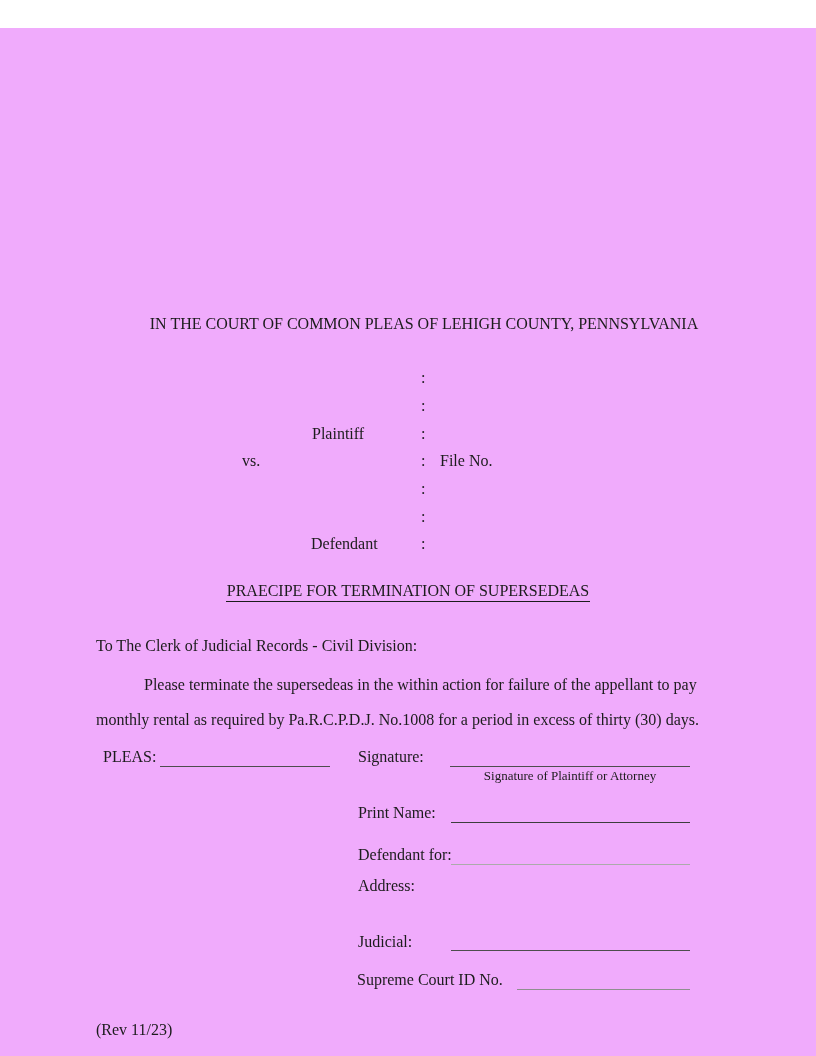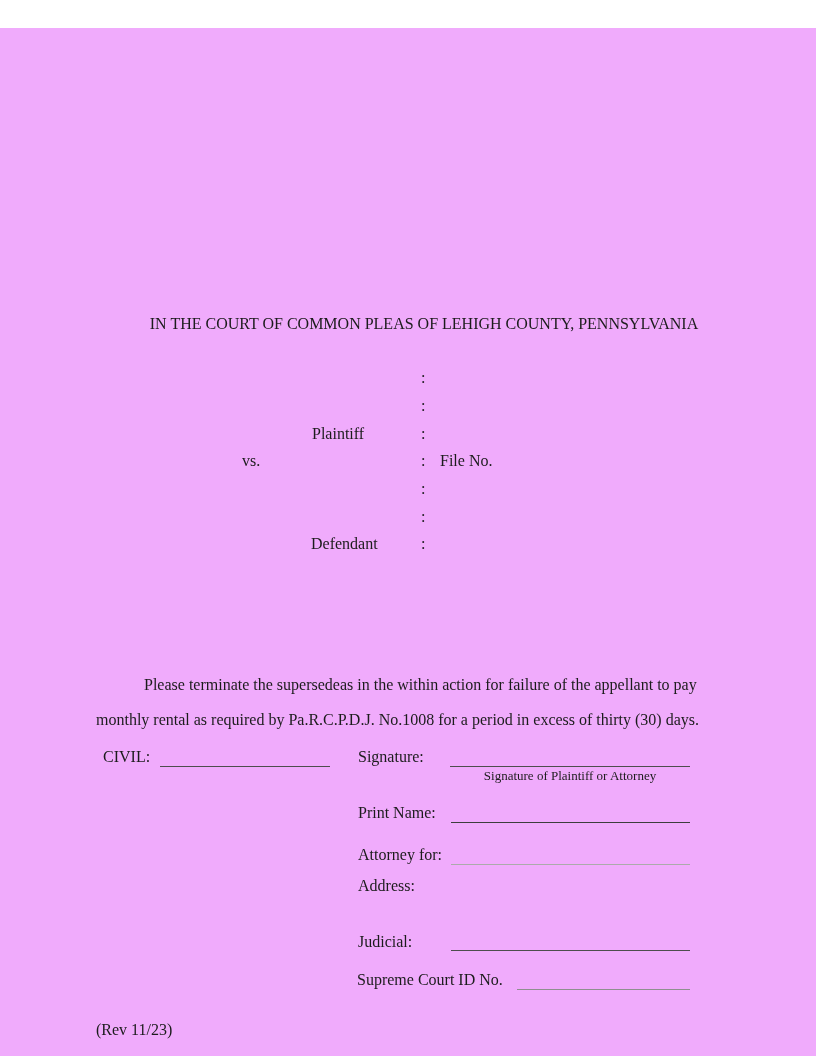--- a/index.html
+++ b/index.html
@@ -70,35 +70,39 @@
     <span class="abs" style="left:421px; top:396px;">:</span>
     <span class="abs" style="left:242px; top:423px;">vs.</span>
     <span class="abs" style="left:421px; top:423px;">:</span>
     <span class="abs" style="left:440px; top:423px;">File No.</span>
     <span class="abs" style="left:421px; top:451px;">:</span>
     <span class="abs" style="left:421px; top:479px;">:</span>
     <span class="abs" style="left:311px; top:506px;">Defendant</span>
     <span class="abs" style="left:421px; top:506px;">:</span>
   </div>
 
+  <div class="abs ctr" style="left:0; top:553px; width:816px;">
+    <span class="title-text">PRAECIPE FOR TERMINATION OF SUPERSEDEAS</span>
+  </div>
 
+  <div class="abs" style="left:96px; top:608px;">To The Clerk of Judicial Records - Civil Division:</div>
 
   <div class="paragraph">Please terminate the supersedeas in the within action for failure of the appellant to pay monthly rental as required by Pa.R.C.P.D.J. No.1008 for a period in excess of thirty (30) days.</div>
 
-  <span class="abs" style="left:103px; top:719px;">CIVIL:</span>
+  <span class="abs" style="left:103px; top:719px;">PLEAS:</span>
   <span class="fill-line" style="left:160px; top:719px; width:170px;"></span>
 
   <span class="abs" style="left:358px; top:719px;">Signature:</span>
   <span class="fill-line" style="left:450px; top:719px; width:240px;"></span>
   <div class="sig-caption">Signature of Plaintiff or Attorney</div>
 
   <span class="abs" style="left:358px; top:775px;">Print Name:</span>
   <span class="fill-line line-dark" style="left:451px; top:775px; width:239px;"></span>
 
-  <span class="abs" style="left:358px; top:817px;">Attorney for:</span>
+  <span class="abs" style="left:358px; top:817px;">Defendant for:</span>
   <span class="fill-line line-light" style="left:451px; top:817px; width:239px;"></span>
 
   <span class="abs" style="left:358px; top:848px;">Address:</span>
 
   <span class="abs" style="left:358px; top:904px;">Judicial:</span>
   <span class="fill-line" style="left:451px; top:903px; width:239px;"></span>
 
   <span class="abs" style="left:357px; top:942px;">Supreme Court ID No.</span>
   <span class="fill-line line-mid" style="left:517px; top:942px; width:173px;"></span>
 

